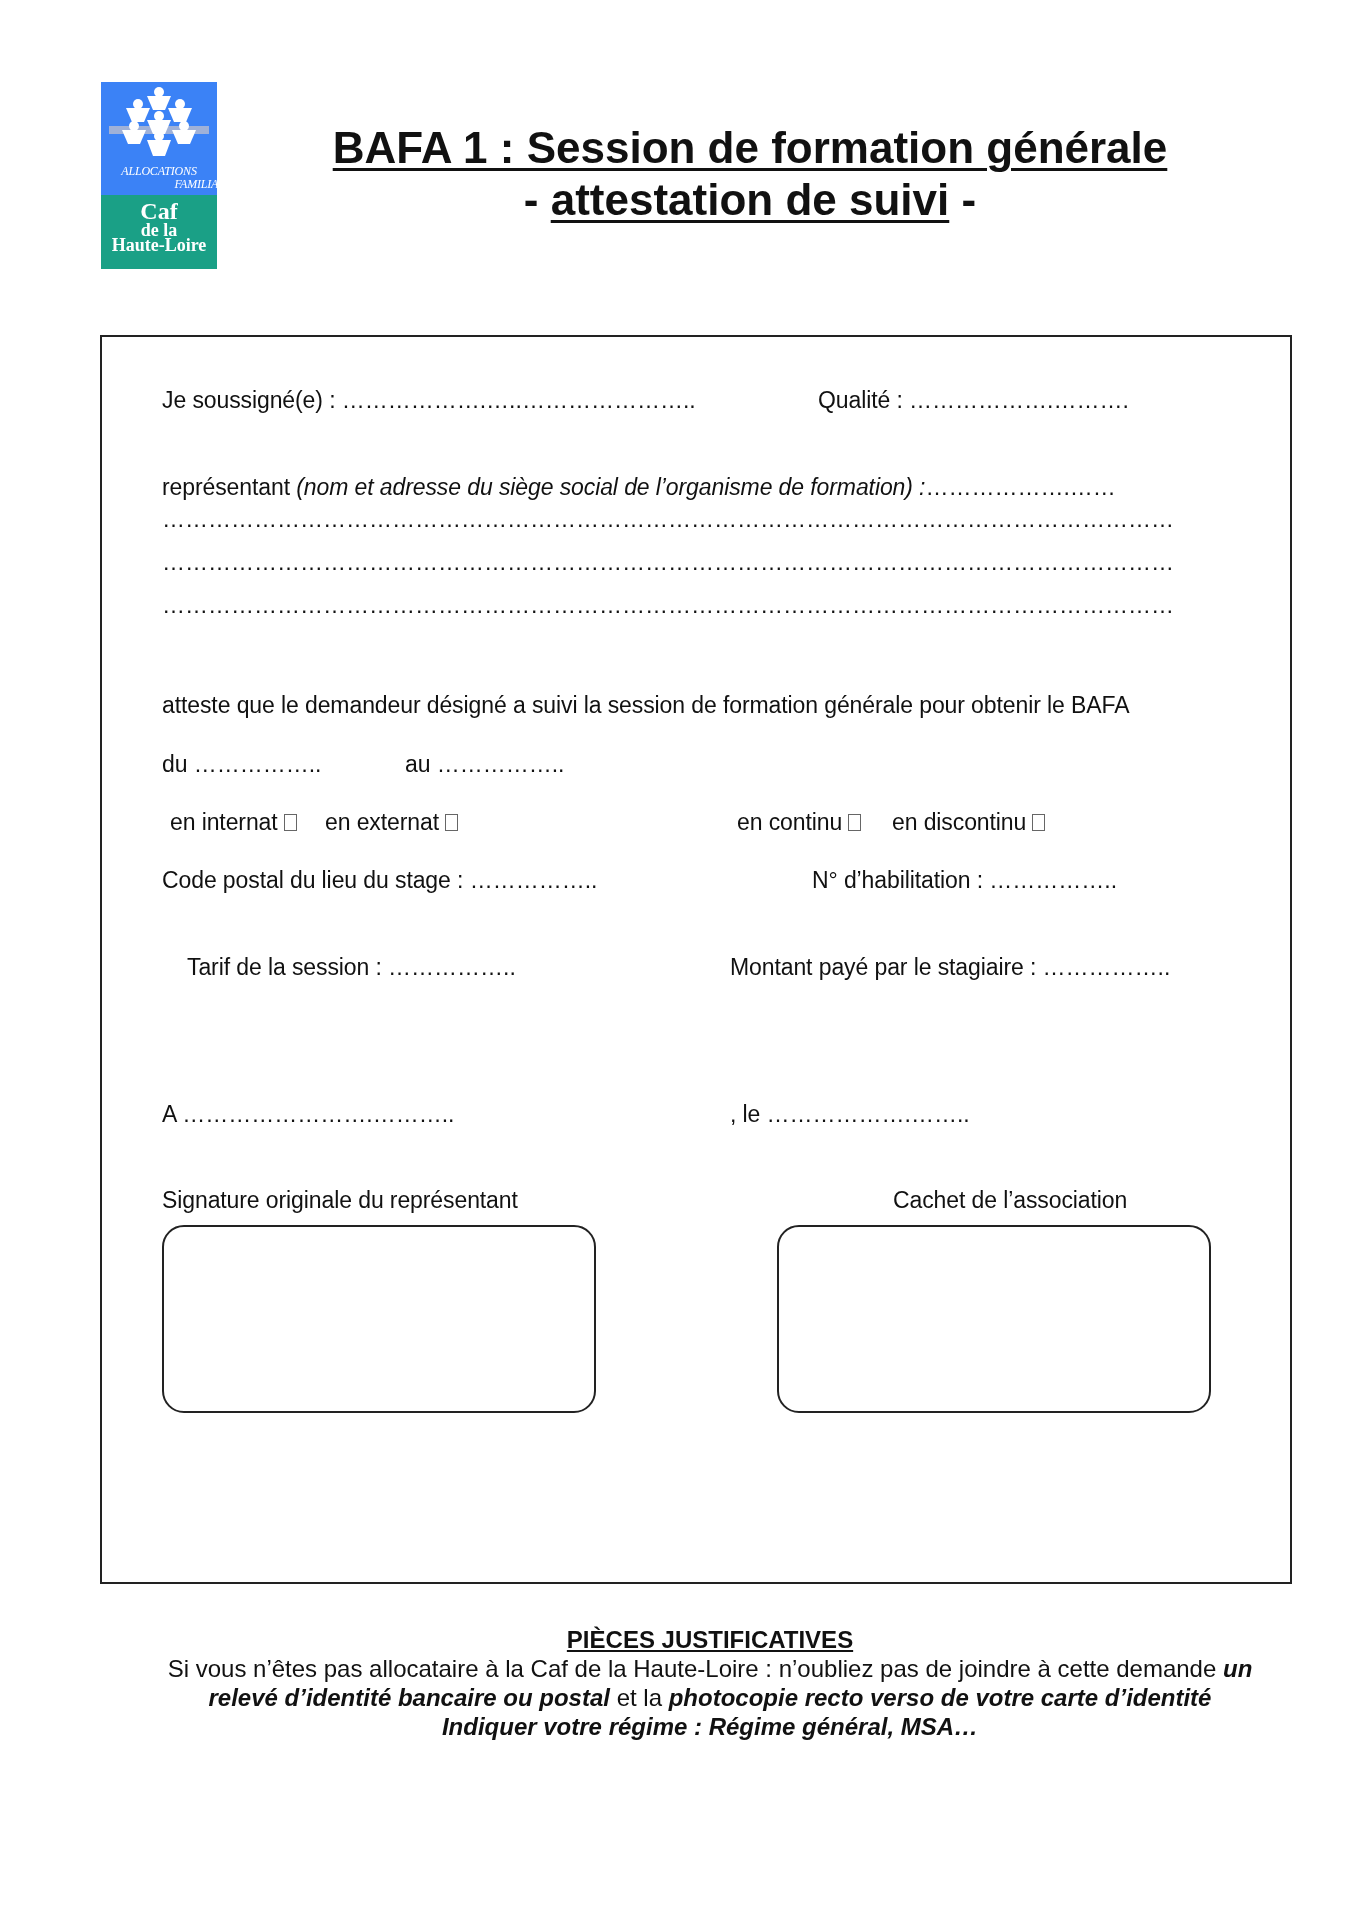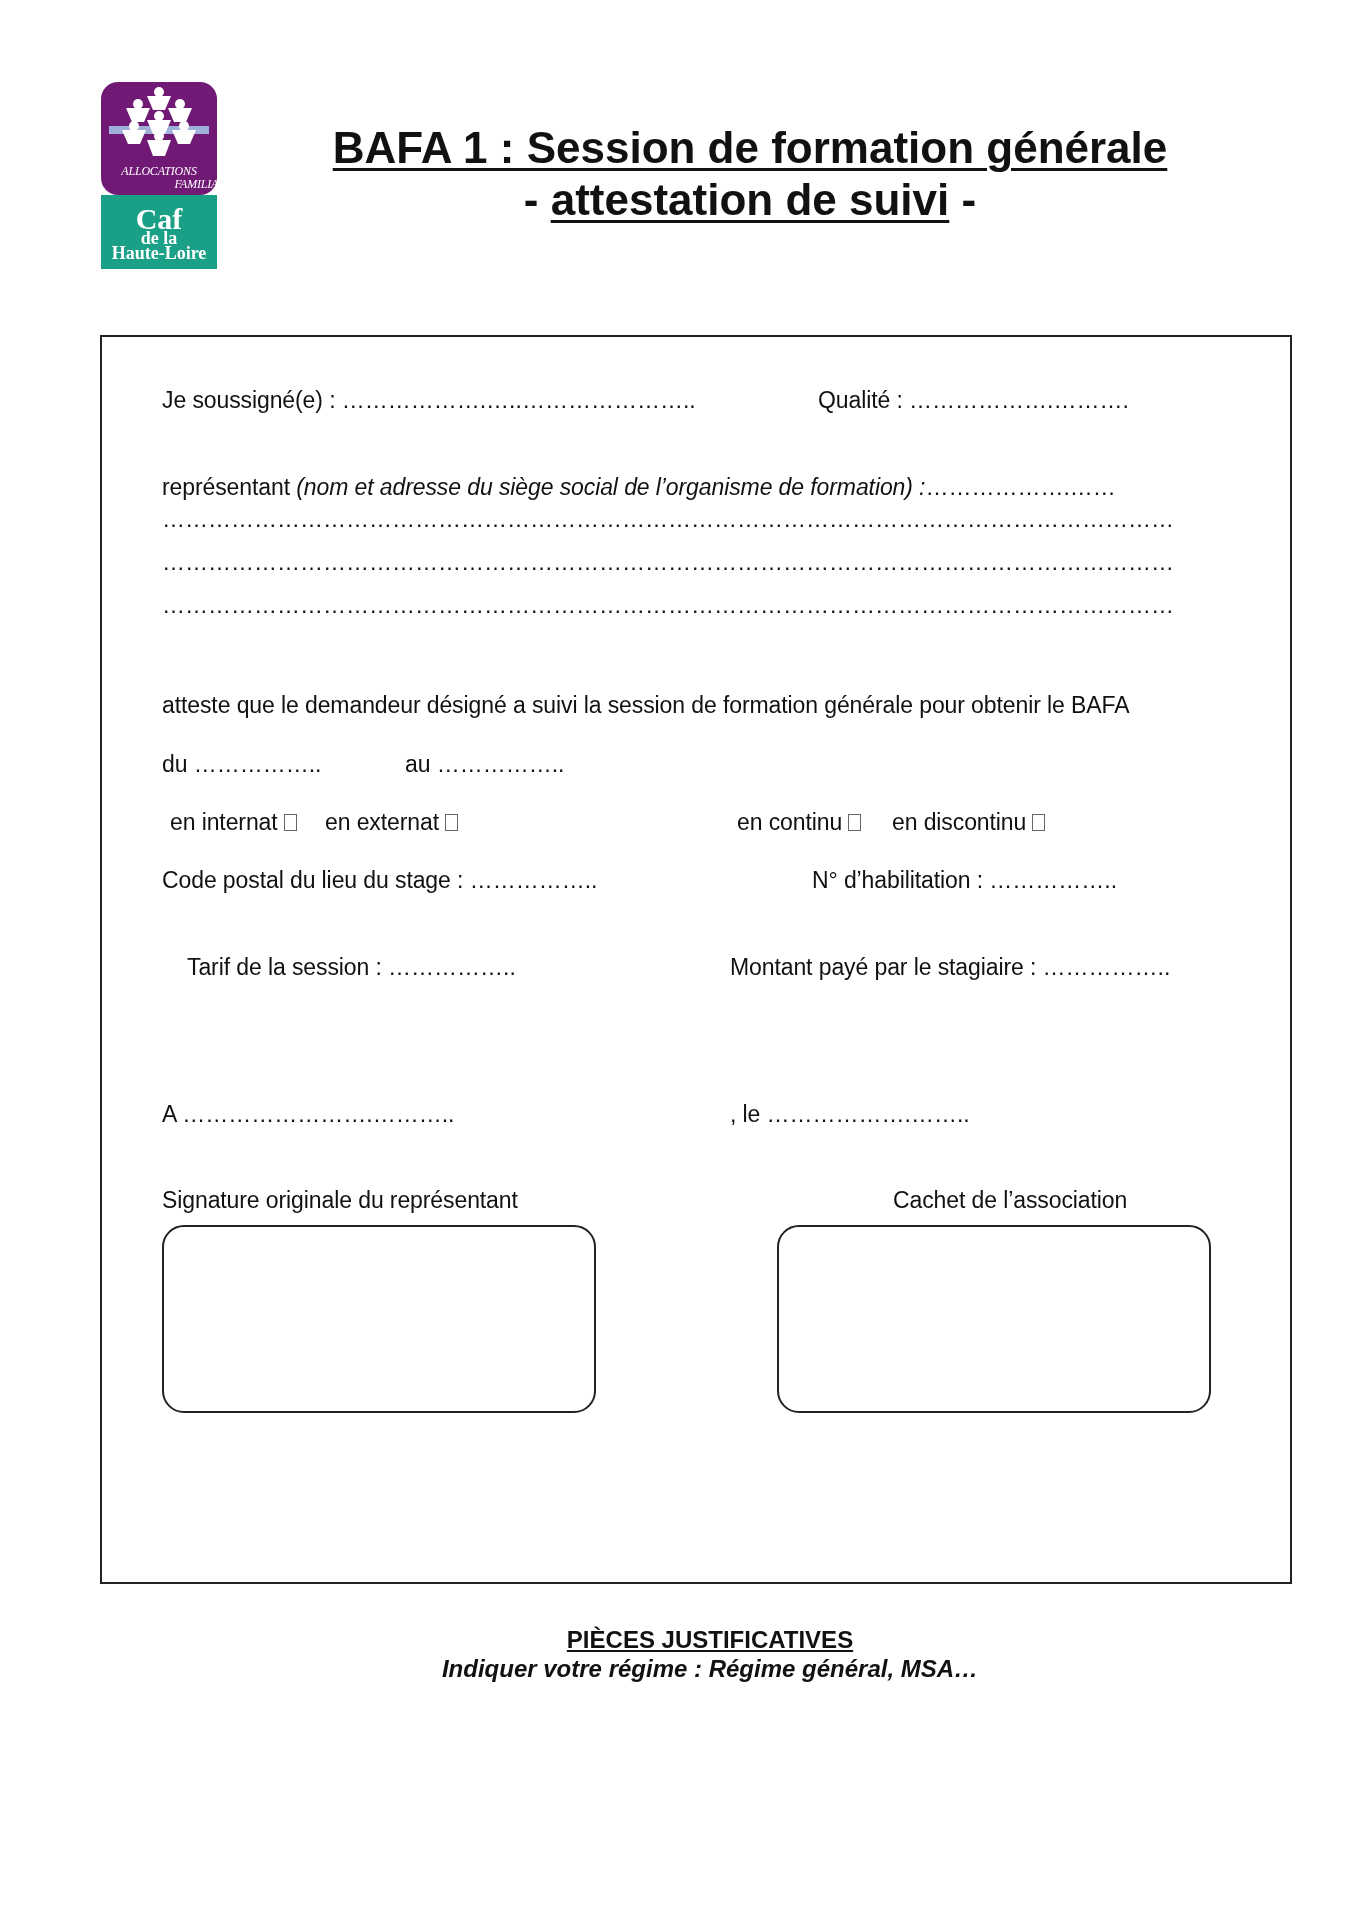--- a/index.html
+++ b/index.html
@@ -9,21 +9,21 @@
     }
     .abs { position: absolute; }
 
     
     #logo { left: 101px; top: 82px; width: 116px; height: 187px; }
     #logo .blue { position: absolute; left: 0; top: 0; width: 116px; height: 113px; }
     #logo .green { position: absolute; left: 0; top: 113px; width: 116px; height: 74px;
       text-align: center; color: #fff; font-family: "DejaVu Serif", serif; }
     #logo .allo { position: absolute; left: 0; width: 116px; text-align: center; color: #fff;
       font-family: "Liberation Serif", serif; font-style: italic; font-size: 12px; line-height: 12px; letter-spacing: -0.2px; }
-    #logo .caf { display: block; font-size: 30px; line-height: 24px; margin-top: 12px; font-weight: bold; font-family: "Liberation Serif", serif; }
+    #logo .caf { display: block; font-size: 24px; line-height: 24px; margin-top: 4px; font-weight: bold; font-family: "Liberation Serif", serif; }
     #logo .sub { display: block; font-size: 18px; line-height: 15px; font-weight: bold; font-family: "Liberation Serif", serif; }
 
     
     .title { left: 300px; width: 900px; text-align: center; font-weight: bold; font-size: 44px; line-height: 50px; }
     #title1 { top: 123px; }
     #title2 { top: 175px; }
     .u { text-decoration: underline; text-decoration-thickness: 3px; text-underline-offset: 5px; }
 
     
     #form-box { left: 100px; top: 335px; width: 1188px; height: 1245px; border: 2px solid #222; }
@@ -38,21 +38,21 @@
 
     
     #footer { left: 120px; top: 1625px; width: 1180px; text-align: center; font-size: 24px; line-height: 29px; }
     #footer .h { font-weight: bold; text-decoration: underline; }
     #footer b { font-style: italic; }
   </style>
 </head>
 <body>
 
 <div id="logo" class="abs">
-  <div class="blue" style="background:#701a75;border-radius:17px;">
+  <div class="blue" style="background:#3b82f6;">
     <svg width="116" height="80" viewBox="0 0 116 80" style="position:absolute;left:0;top:0;">
       <rect x="8" y="44" width="100" height="8" fill="#9fb1d8"></rect>
       <g fill="#ffffff">
         <circle cx="58" cy="10" r="5"></circle>
           <path d="M46 14 L70 14 L64 28 L52 28 Z"></path>
         <circle cx="37" cy="22" r="5"></circle>
           <path d="M25 26 L49 26 L43 40 L31 40 Z"></path>
         <circle cx="79" cy="22" r="5"></circle>
           <path d="M67 26 L91 26 L85 40 L73 40 Z"></path>
         <circle cx="58" cy="34" r="5"></circle>
@@ -142,14 +142,17 @@
 </div>
 
 <div class="line" style="left:162px; top:1186px;">Signature originale du représentant</div>
 <div class="line" style="left:893px; top:1186px;">Cachet de l’association</div>
 
 <div class="sigbox" style="left:162px; top:1225px; width:430px; height:184px;"></div>
 <div class="sigbox" style="left:777px; top:1225px; width:430px; height:184px;"></div>
 
 <div id="footer" class="abs">
   <div class="h">PIÈCES JUSTIFICATIVES</div>
+  <div style="padding:0 30px;">
+    <span>Si vous n’êtes pas allocataire à la Caf de la Haute-Loire : n’oubliez pas de joindre à cette demande </span><b>un relevé d’identité bancaire ou postal</b><span> et la </span><b>photocopie recto verso de votre carte d’identité</b>
+  </div>
   <div style="font-weight:bold; font-style:italic;">Indiquer votre régime : Régime général, MSA…</div>
 </div>
 
 </body></html>

